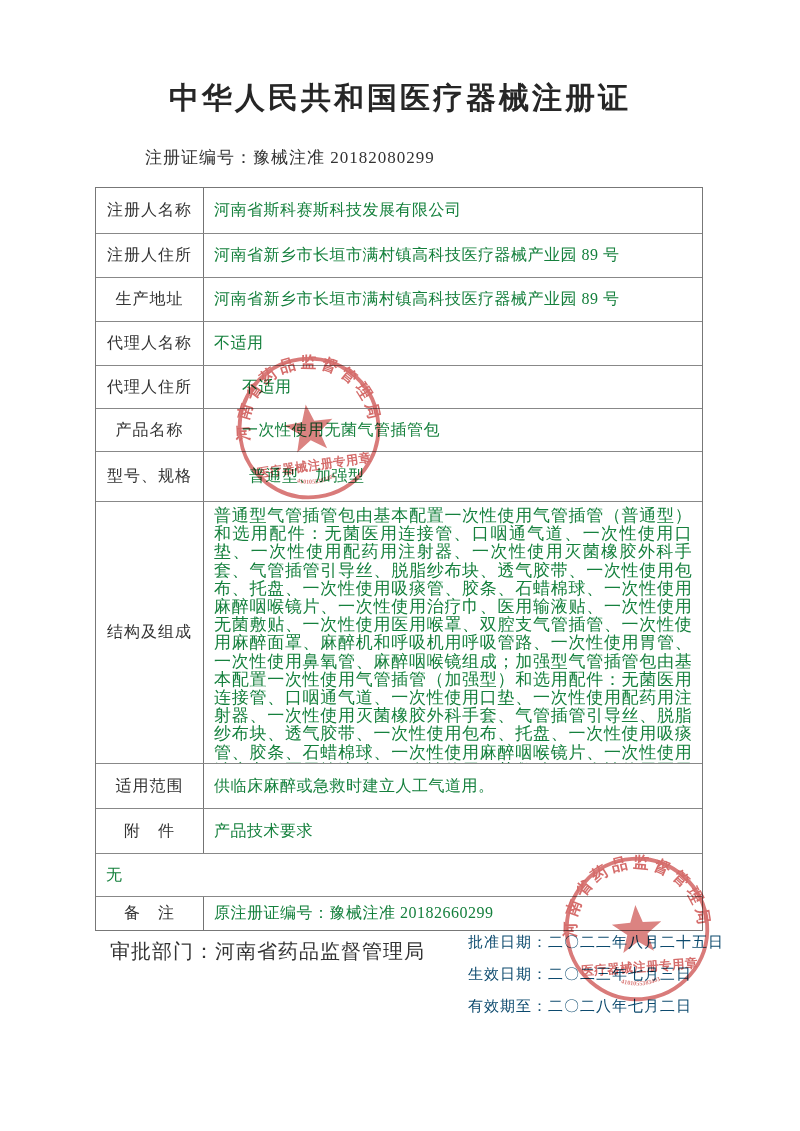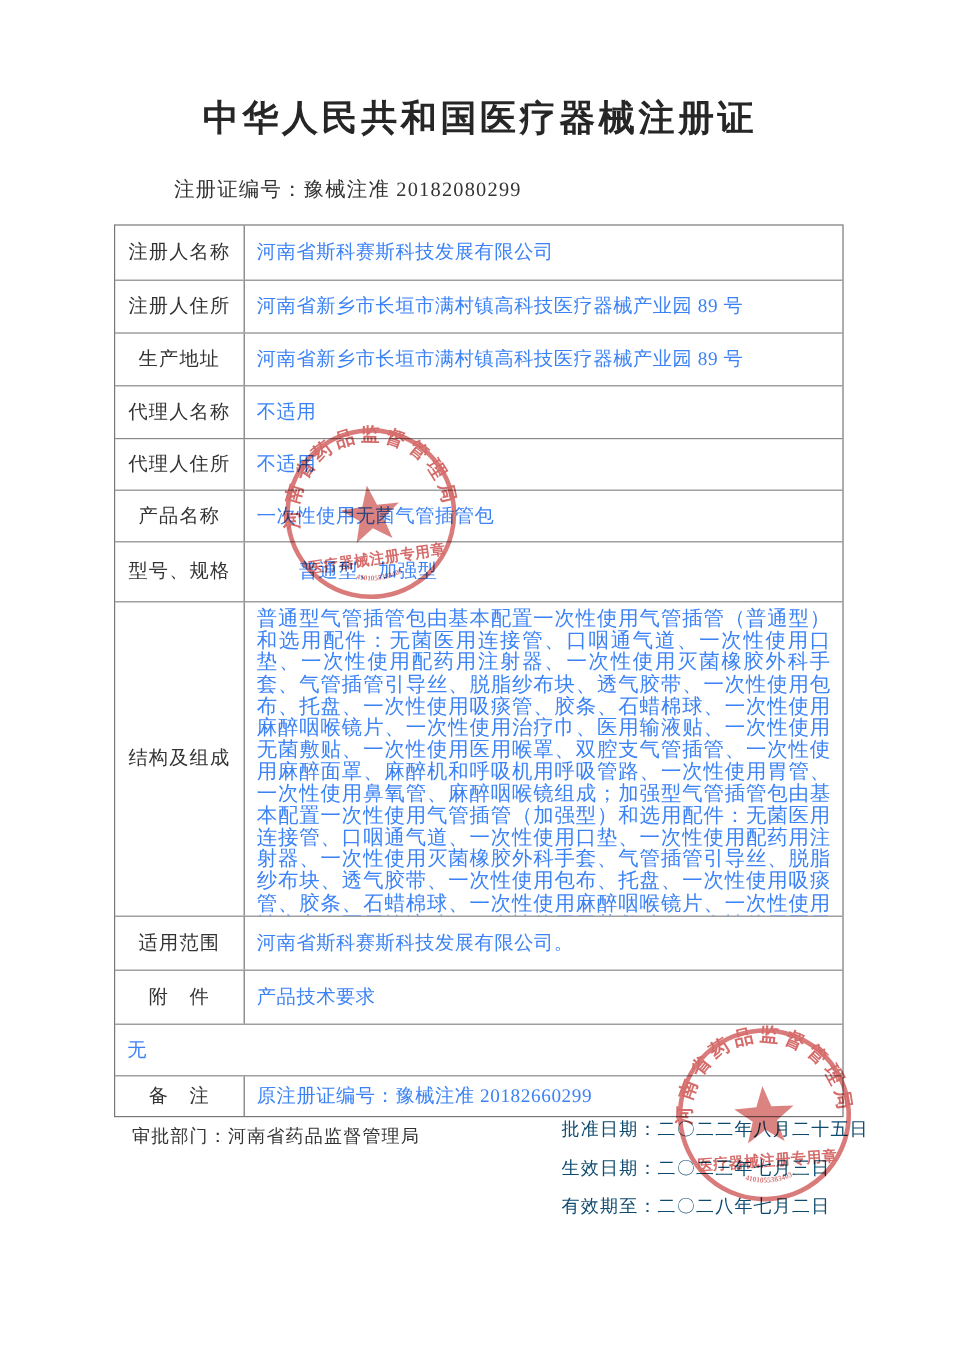--- a/index.html
+++ b/index.html
@@ -25,31 +25,31 @@
   }
   .t-row{display:flex;border-top:1px solid #888;box-sizing:border-box;}
   .t-row:first-child{border-top:none;}
   .t-label{
     width:108px;flex:0 0 108px;display:flex;align-items:center;justify-content:center;
     border-right:1px solid #737373;box-sizing:border-box;
     font-size:16px;color:#333;text-align:center;letter-spacing:1px;padding:2px 4px;
   }
   .t-value{
     flex:1;display:flex;align-items:center;box-sizing:border-box;
-    font-size:16px;color:#3b82f6;padding:2px 10px;letter-spacing:0.5px;
+    font-size:16px;color:#15803d;padding:2px 10px;letter-spacing:0.5px;
   }
-  .h45{height:45px;} .h44{height:44px;} .h43{height:43px;} .h50{height:50px;gap:35px;}
+  .h45{height:45px;} .h44{height:44px;} .h43{height:43px;gap:28px;} .h50{height:50px;gap:35px;}
   .h34{height:34px;}
   .h-long{height:262px;}
   .t-value.long{
     font-size:17px;line-height:18.2px;text-align:justify;align-items:flex-start;
     padding-top:5px;letter-spacing:0.2px;overflow:hidden;
   }
   .footer-dept{
-    position:absolute;left:110px;top:938px;font-size:15px;color:#333;letter-spacing:1px;
+    position:absolute;left:110px;top:938px;font-size:20px;color:#333;letter-spacing:1px;
   }
   .dates{
     position:absolute;left:468px;top:931px;font-size:15px;color:#0c4a6e;letter-spacing:1px;
   }
   .date-line{height:32px;line-height:22px;}
   .seal{
     position:absolute;mix-blend-mode:multiply;opacity:0.88;pointer-events:none;
   }
   .seal-top{left:233px;top:352px;width:152px;height:152px;transform:rotate(-8deg);}
   .seal-bottom{left:560px;top:852px;width:154px;height:154px;transform:rotate(-4deg);}
@@ -93,21 +93,21 @@
   <div class="t-row h50">
     <div class="t-label">型号、规格</div>
     <div class="t-value">普通型、加强型</div>
   </div>
   <div class="t-row h-long">
     <div class="t-label">结构及组成</div>
     <div class="t-value long">普通型气管插管包由基本配置一次性使用气管插管（普通型）和选用配件：无菌医用连接管、口咽通气道、一次性使用口垫、一次性使用配药用注射器、一次性使用灭菌橡胶外科手套、气管插管引导丝、脱脂纱布块、透气胶带、一次性使用包布、托盘、一次性使用吸痰管、胶条、石蜡棉球、一次性使用麻醉咽喉镜片、一次性使用治疗巾、医用输液贴、一次性使用无菌敷贴、一次性使用医用喉罩、双腔支气管插管、一次性使用麻醉面罩、麻醉机和呼吸机用呼吸管路、一次性使用胃管、一次性使用鼻氧管、麻醉咽喉镜组成；加强型气管插管包由基本配置一次性使用气管插管（加强型）和选用配件：无菌医用连接管、口咽通气道、一次性使用口垫、一次性使用配药用注射器、一次性使用灭菌橡胶外科手套、气管插管引导丝、脱脂纱布块、透气胶带、一次性使用包布、托盘、一次性使用吸痰管、胶条、石蜡棉球、一次性使用麻醉咽喉镜片、一次性使用治疗巾、医用输液贴、一次性使用无菌敷贴、一次性使用医用喉罩、双腔支气管插管、一次性使用麻醉面罩、麻醉机和呼吸机用呼吸管路、一次性使用胃管、一次性使用鼻氧管、麻醉咽喉镜组成。</div>
   </div>
   <div class="t-row h45">
     <div class="t-label">适用范围</div>
-    <div class="t-value">河南省斯科赛斯科技发展有限公司。</div>
+    <div class="t-value">供临床麻醉或急救时建立人工气道用。</div>
   </div>
   <div class="t-row h45">
     <div class="t-label">附　件</div>
     <div class="t-value">产品技术要求</div>
   </div>
   <div class="t-row h43">
     <div class="t-value">无</div>
   </div>
   <div class="t-row h34">
     <div class="t-label">备　注</div>

